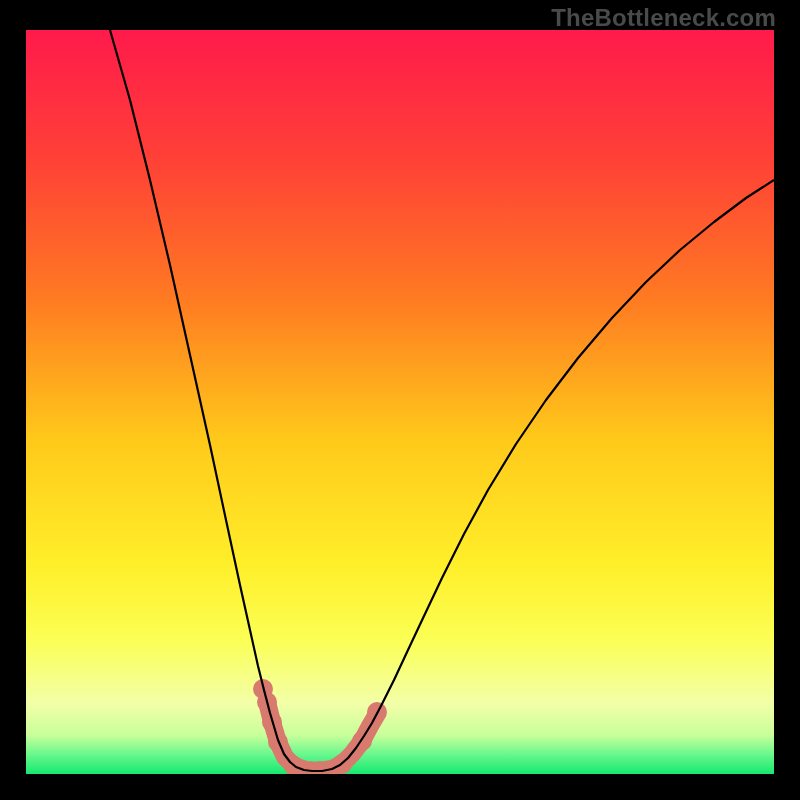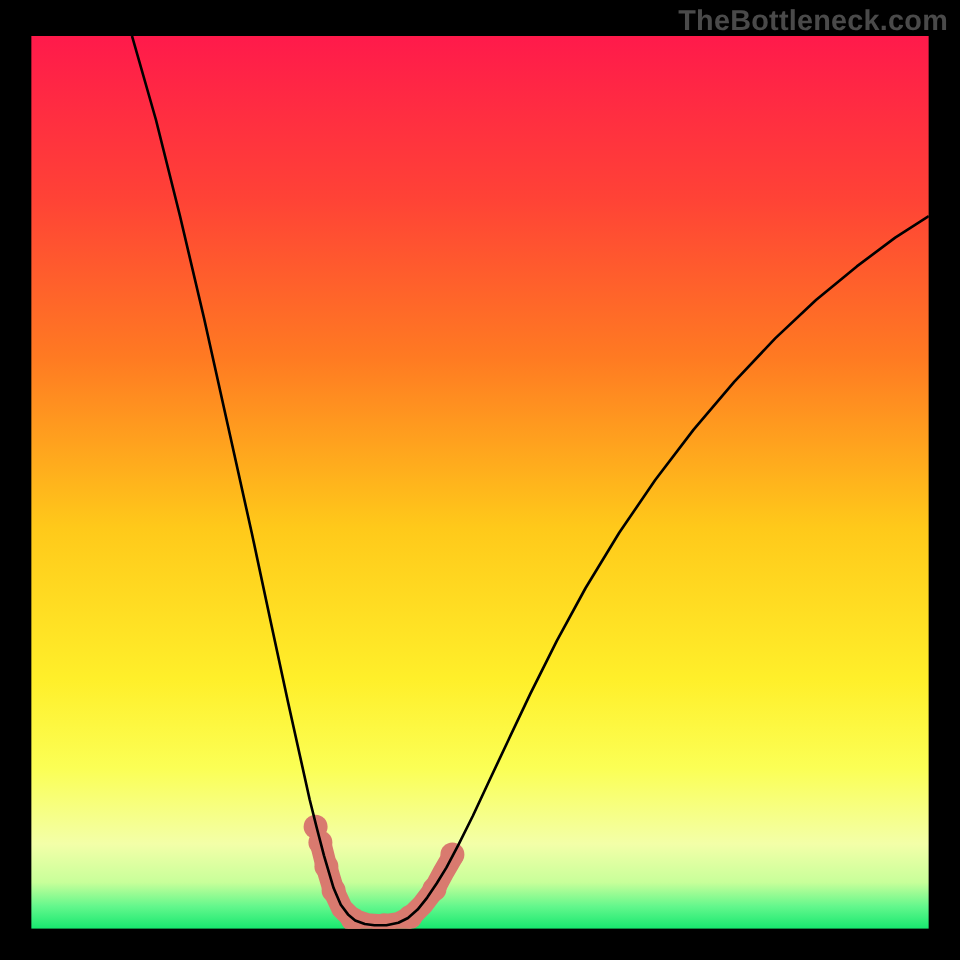--- a/index.html
+++ b/index.html
@@ -15,21 +15,21 @@
     position: absolute;
     left: 0;
     top: 0;
     width: 800px;
     height: 800px;
     background: #000;
   }
   .watermark {
     position: absolute;
     top: 4px;
-    right: 10px;
+    right: 24px;
     color: #4a4a4a;
     font-size: 24px;
     font-weight: 600;
     letter-spacing: 0.2px;
     font-family: Arial, Helvetica, sans-serif;
     user-select: none;
   }
   .plot {
     position: absolute;
     left: 26px;

